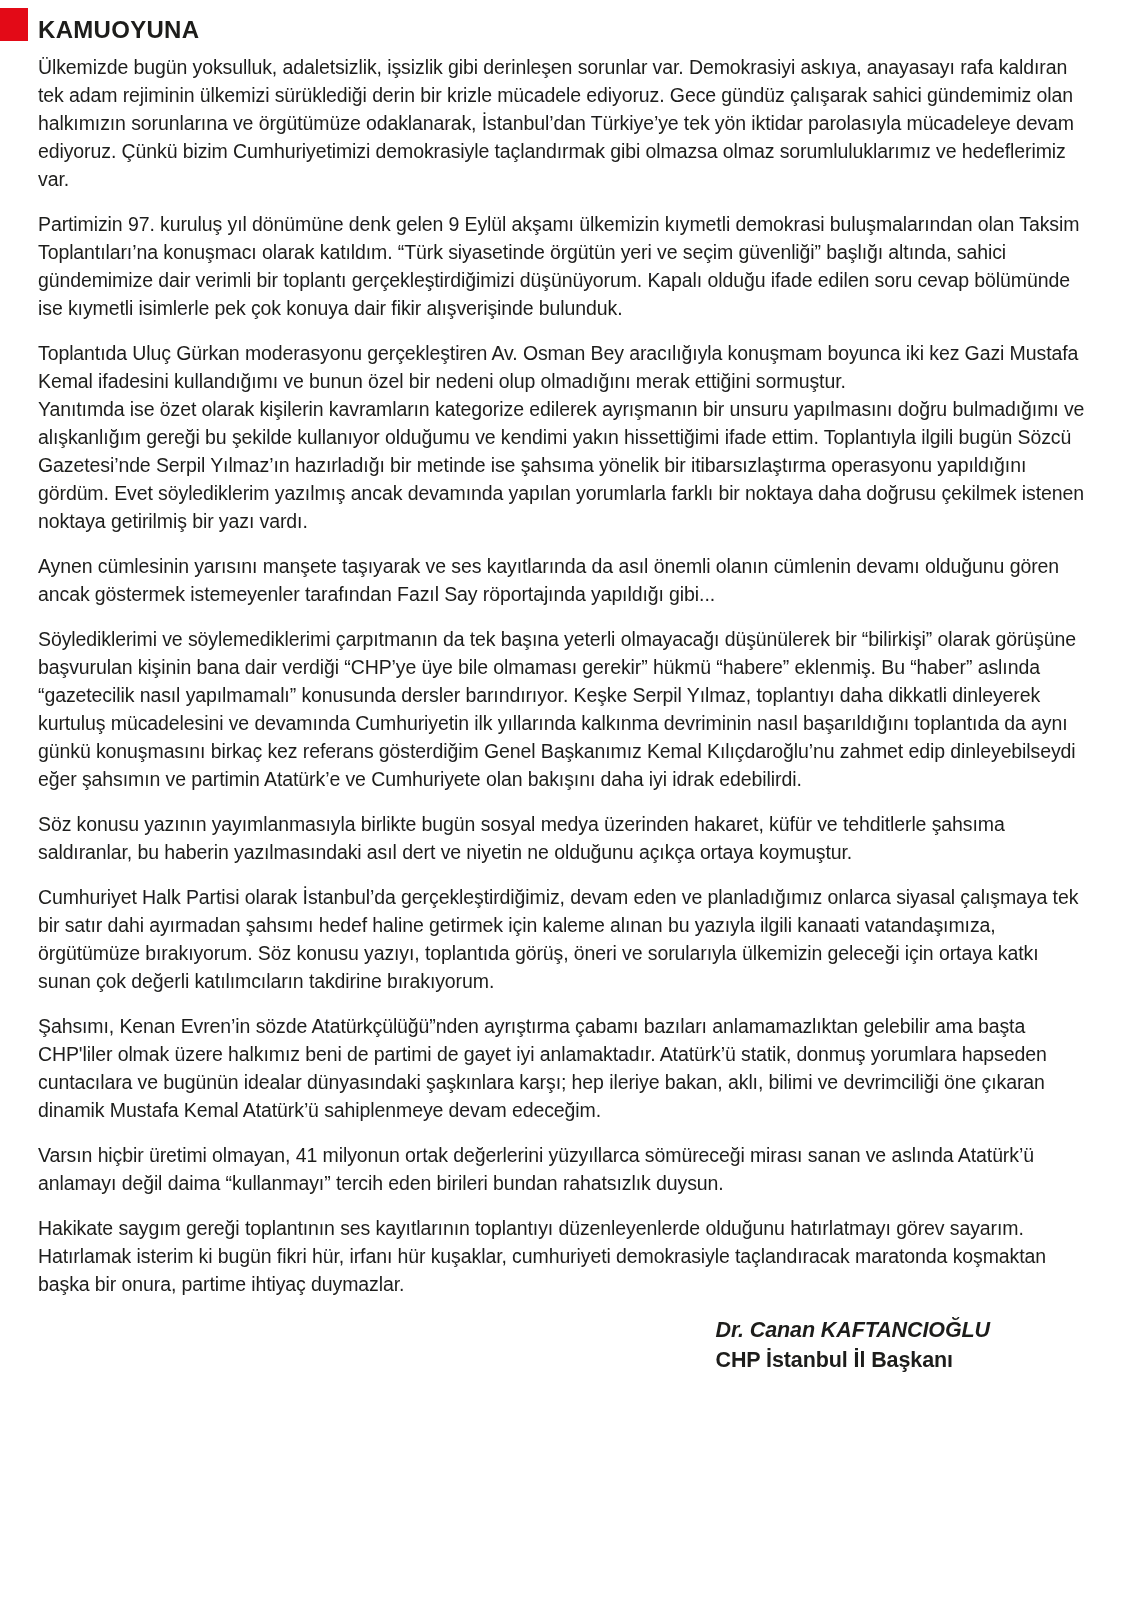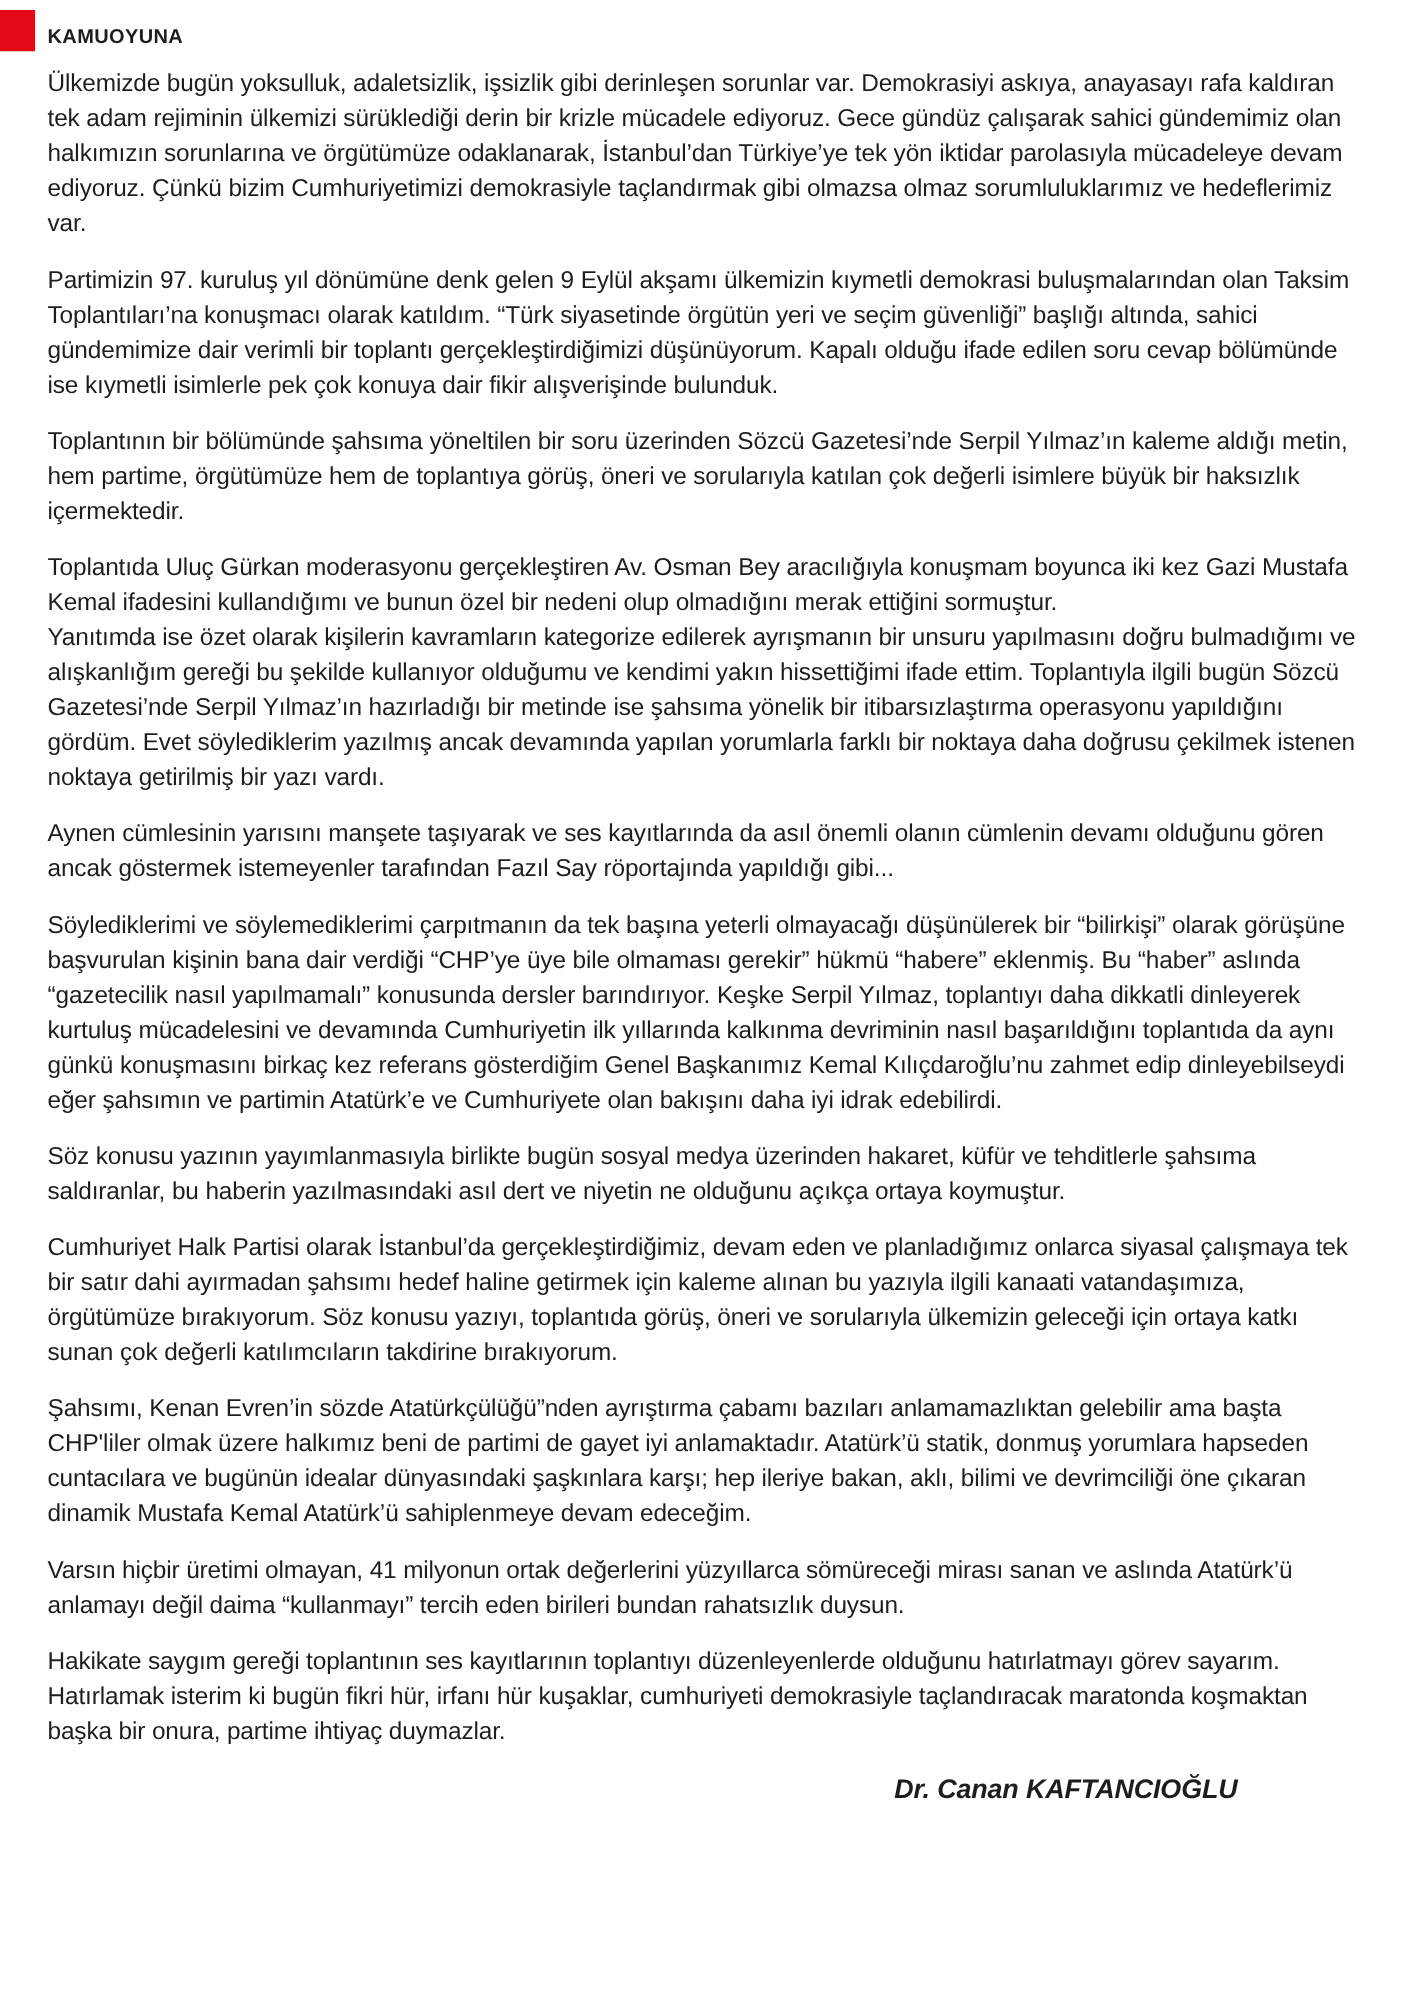--- a/index.html
+++ b/index.html
@@ -22,21 +22,21 @@
   .red-square {
     position: absolute;
     left: 0;
     top: 8px;
     width: 28px;
     height: 33px;
     background: #e30a17;
   }
   .doc-title {
     margin: 0;
-    font-size: 16px;
+    font-size: 24px;
     font-weight: bold;
     letter-spacing: 0.3px;
     line-height: 28px;
   }
   .content {
     padding: 9px 36px 0 38px;
     font-size: 19.5px;
     line-height: 28px;
     letter-spacing: -0.1px;
   }
@@ -62,27 +62,27 @@
 <body>
 
 <div class="header">
   <div class="red-square"></div>
   <h1 class="doc-title">KAMUOYUNA</h1>
 </div>
 
 <div class="content">
   <p>Ülkemizde bugün yoksulluk, adaletsizlik, işsizlik gibi derinleşen sorunlar var. Demokrasiyi askıya, anayasayı rafa kaldıran tek adam rejiminin ülkemizi sürüklediği derin bir krizle mücadele ediyoruz. Gece gündüz çalışarak sahici gündemimiz olan halkımızın sorunlarına ve örgütümüze odaklanarak, İstanbul’dan Türkiye’ye tek yön iktidar parolasıyla mücadeleye devam ediyoruz. Çünkü bizim Cumhuriyetimizi demokrasiyle taçlandırmak gibi olmazsa olmaz sorumluluklarımız ve hedeflerimiz var.</p>
   <p>Partimizin 97. kuruluş yıl dönümüne denk gelen 9 Eylül akşamı ülkemizin kıymetli demokrasi buluşmalarından olan Taksim Toplantıları’na konuşmacı olarak katıldım. “Türk siyasetinde örgütün yeri ve seçim güvenliği” başlığı altında, sahici gündemimize dair verimli bir toplantı gerçekleştirdiğimizi düşünüyorum. Kapalı olduğu ifade edilen soru cevap bölümünde ise kıymetli isimlerle pek çok konuya dair fikir alışverişinde bulunduk.</p>
-  <p>Toplantının bir bölümünde şahsıma yöneltilen bir soru üzerinden Sözcü Gazetesi’nde Serpil Yılmaz’ın kaleme aldığı metin, hem partime, örgütümüze hem de toplantıya görüş, öneri ve sorularıyla katılan çok değerli isimlere büyük bir haksızlık içermektedir.</p>
   <p class="tight">Toplantıda Uluç Gürkan moderasyonu gerçekleştiren Av. Osman Bey aracılığıyla konuşmam boyunca iki kez Gazi Mustafa Kemal ifadesini kullandığımı ve bunun özel bir nedeni olup olmadığını merak ettiğini sormuştur.</p>
   <p>Yanıtımda ise özet olarak kişilerin kavramların kategorize edilerek ayrışmanın bir unsuru yapılmasını doğru bulmadığımı ve alışkanlığım gereği bu şekilde kullanıyor olduğumu ve kendimi yakın hissettiğimi ifade ettim. Toplantıyla ilgili bugün Sözcü Gazetesi’nde Serpil Yılmaz’ın hazırladığı bir metinde ise şahsıma yönelik bir itibarsızlaştırma operasyonu yapıldığını gördüm. Evet söylediklerim yazılmış ancak devamında yapılan yorumlarla farklı bir noktaya daha doğrusu çekilmek istenen noktaya getirilmiş bir yazı vardı.</p>
   <p>Aynen cümlesinin yarısını manşete taşıyarak ve ses kayıtlarında da asıl önemli olanın cümlenin devamı olduğunu gören ancak göstermek istemeyenler tarafından Fazıl Say röportajında yapıldığı gibi...</p>
   <p>Söylediklerimi ve söylemediklerimi çarpıtmanın da tek başına yeterli olmayacağı düşünülerek bir “bilirkişi” olarak görüşüne başvurulan kişinin bana dair verdiği “CHP’ye üye bile olmaması gerekir” hükmü “habere” eklenmiş. Bu “haber” aslında “gazetecilik nasıl yapılmamalı” konusunda dersler barındırıyor. Keşke Serpil Yılmaz, toplantıyı daha dikkatli dinleyerek kurtuluş mücadelesini ve devamında Cumhuriyetin ilk yıllarında kalkınma devriminin nasıl başarıldığını toplantıda da aynı günkü konuşmasını birkaç kez referans gösterdiğim Genel Başkanımız Kemal Kılıçdaroğlu’nu zahmet edip dinleyebilseydi eğer şahsımın ve partimin Atatürk’e ve Cumhuriyete olan bakışını daha iyi idrak edebilirdi.</p>
   <p>Söz konusu yazının yayımlanmasıyla birlikte bugün sosyal medya üzerinden hakaret, küfür ve tehditlerle şahsıma saldıranlar, bu haberin yazılmasındaki asıl dert ve niyetin ne olduğunu açıkça ortaya koymuştur.</p>
   <p>Cumhuriyet Halk Partisi olarak İstanbul’da gerçekleştirdiğimiz, devam eden ve planladığımız onlarca siyasal çalışmaya tek bir satır dahi ayırmadan şahsımı hedef haline getirmek için kaleme alınan bu yazıyla ilgili kanaati vatandaşımıza, örgütümüze bırakıyorum. Söz konusu yazıyı, toplantıda görüş, öneri ve sorularıyla ülkemizin geleceği için ortaya katkı sunan çok değerli katılımcıların takdirine bırakıyorum.</p>
   <p>Şahsımı, Kenan Evren’in sözde Atatürkçülüğü”nden ayrıştırma çabamı bazıları anlamamazlıktan gelebilir ama başta CHP'liler olmak üzere halkımız beni de partimi de gayet iyi anlamaktadır. Atatürk’ü statik, donmuş yorumlara hapseden cuntacılara ve bugünün idealar dünyasındaki şaşkınlara karşı; hep ileriye bakan, aklı, bilimi ve devrimciliği öne çıkaran dinamik Mustafa Kemal Atatürk’ü sahiplenmeye devam edeceğim.</p>
   <p>Varsın hiçbir üretimi olmayan, 41 milyonun ortak değerlerini yüzyıllarca sömüreceği mirası sanan ve aslında Atatürk’ü anlamayı değil daima “kullanmayı” tercih eden birileri bundan rahatsızlık duysun.</p>
   <p>Hakikate saygım gereği toplantının ses kayıtlarının toplantıyı düzenleyenlerde olduğunu hatırlatmayı görev sayarım. Hatırlamak isterim ki bugün fikri hür, irfanı hür kuşaklar, cumhuriyeti demokrasiyle taçlandıracak maratonda koşmaktan başka bir onura, partime ihtiyaç duymazlar.</p>
 
   <div class="signature">
     <div class="sig-name">Dr. Canan KAFTANCIOĞLU</div>
+    <div class="sig-role">CHP İstanbul İl Başkanı</div>
   </div>
 </div>
 
 </body></html>

